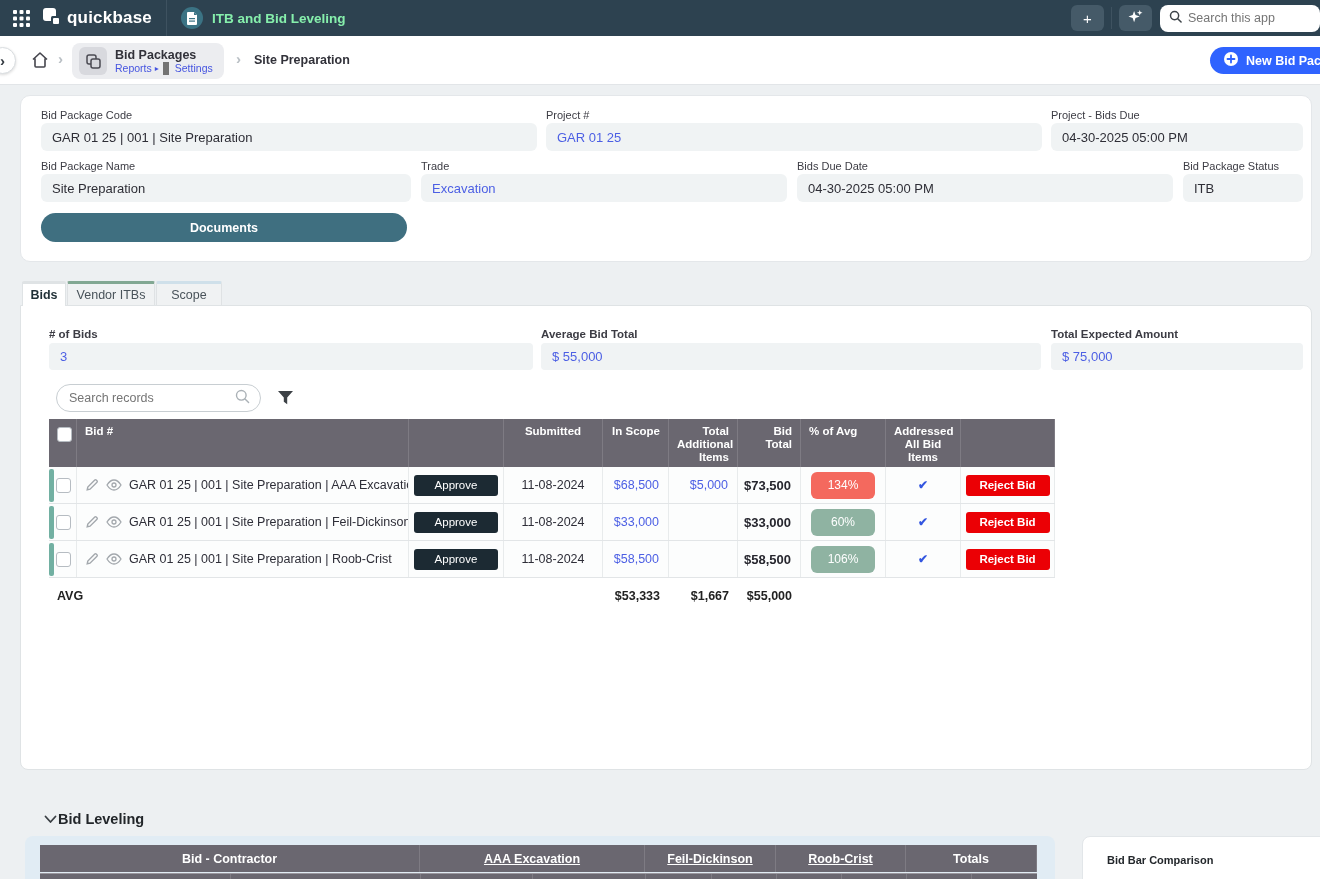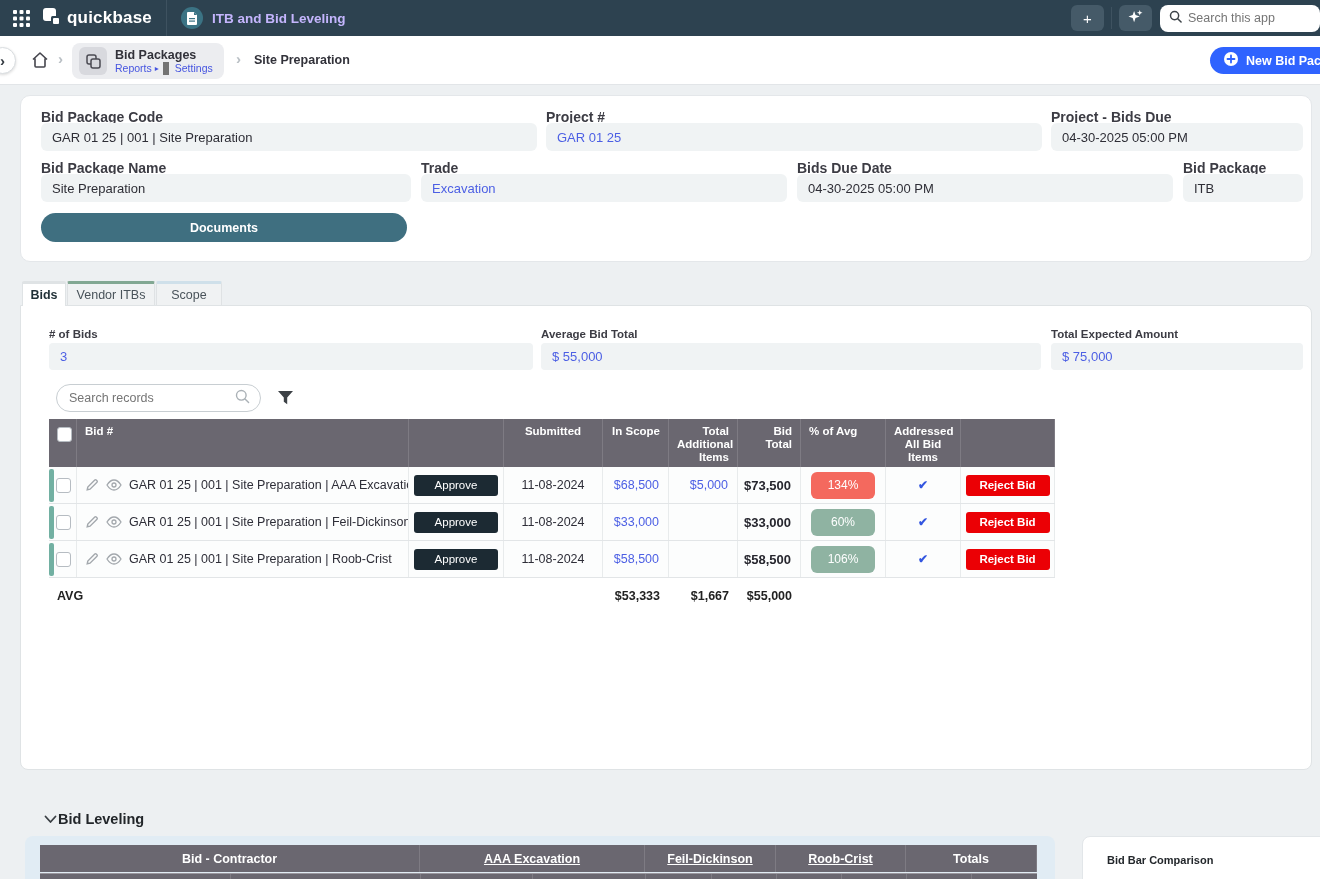--- a/index.html
+++ b/index.html
@@ -8,21 +8,21 @@
   #screen { position:relative; width:1320px; height:879px; overflow:hidden; background:#edf0f2; }
 
   
   .topbar { position:absolute; left:0; top:0; width:1320px; height:36px; background:#2d4250; display:flex; align-items:center; }
   .grid-btn { width:26px; height:26px; margin-left:8px; display:flex; align-items:center; justify-content:center; cursor:pointer; }
   .qb-logo { display:flex; align-items:center; gap:7px; margin-left:8px; cursor:pointer; }
   .qb-logo .brand { color:#fff; font-weight:bold; font-size:17px; letter-spacing:.2px; }
   .tb-divider { width:1px; height:36px; background:#3e5260; margin-left:14px; }
   .app-chip { display:flex; align-items:center; gap:9px; margin-left:14px; }
   .app-icon { width:22px; height:22px; border-radius:50%; background:#3b7384; display:flex; align-items:center; justify-content:center; }
-  .app-name { color:#c4b5fd; font-weight:bold; font-size:13.5px; }
+  .app-name { color:#86efac; font-weight:bold; font-size:13.5px; }
   .tb-right { position:absolute; right:0; top:0; height:36px; display:flex; align-items:center; }
   .tb-sq-btn { width:33px; height:26px; border-radius:6px; background:#44576380; background:#455a68; color:#fff; display:flex; align-items:center; justify-content:center; font-size:15px; cursor:pointer; }
   .tb-div2 { width:1px; height:22px; background:#3e5260; margin:0 7px; }
   .tb-search { width:160px; height:27px; margin-left:8px; background:#fff; border-radius:8px; display:flex; align-items:center; padding:0 9px; gap:6px; }
   .tb-search input { border:none; outline:none; background:transparent; font-family:inherit; font-size:12.5px; color:#333; width:120px; }
 
   
   .crumbbar { position:absolute; left:0; top:36px; width:1320px; height:49px; background:#fff; border-bottom:1px solid #e2e5e8; }
   .side-toggle { position:absolute; left:-11px; top:11px; width:27px; height:27px; border-radius:50%; background:#fff; border:1px solid #d9dde0; box-shadow:0 1px 3px rgba(0,0,0,.15); display:flex; align-items:center; justify-content:center; font-size:15px; font-weight:bold; color:#343b41; cursor:pointer; }
   .home-btn { position:absolute; left:30px; top:14px; width:22px; height:22px; cursor:pointer; }
@@ -32,21 +32,21 @@
   .bp-name { font-size:12.5px; font-weight:bold; color:#32323a; line-height:14px; }
   .bp-links { display:flex; align-items:center; font-size:10.5px; color:#4554e0; line-height:13px; }
   .bp-links .rep { cursor:pointer; }
   .bp-links .caret { font-size:8px; margin:0 4px 0 3px; }
   .bp-links .set { border-left:6px solid #737373; padding-left:6px; cursor:pointer; }
   .crumb-current { position:absolute; left:254px; top:17px; font-size:12.5px; font-weight:bold; color:#32323a; }
   .new-btn { position:absolute; left:1210px; top:11px; height:27px; width:150px; background:#2f63ff; border-radius:15px; color:#fff; display:flex; align-items:center; gap:7px; padding:0 13px; font-size:12.5px; font-weight:bold; cursor:pointer; white-space:nowrap; }
 
   
   .form-card { position:absolute; left:20px; top:95px; width:1292px; height:167px; background:#fff; border:1px solid #e4e7ea; border-radius:10px; }
-  .fld-label { position:absolute; font-size:14px; font-weight:bold; color:#3c3c44; }
+  .fld-label { position:absolute; font-size:11px; font-weight:normal; color:#3c3c44; }
   .fld-box { position:absolute; height:28px; background:#f0f3f4; border-radius:6px; font-size:13px; color:#2e2e36; display:flex; align-items:center; padding:0 11px; }
   .fld-box.link { color:#4c5fe4; }
   .docs-btn { position:absolute; left:20px; top:117px; width:366px; height:29px; background:#3f6f80; border-radius:15px; color:#fff; font-weight:bold; font-size:12.5px; display:flex; align-items:center; justify-content:center; cursor:pointer; }
 
   
   .tab { position:absolute; top:281px; height:24px; display:flex; align-items:center; justify-content:center; font-size:12.5px; color:#49535a; background:#f0f2f3; border:1px solid #dfe2e4; border-bottom:none; border-radius:2px 2px 0 0; cursor:pointer; z-index:3; }
   .tab.active { height:25px; background:#fff; color:#1f2f36; font-weight:bold; border-top:3px solid #2b5c6b; border-color:#dfe3e5; }
   .tab.t1 { border-top:3px solid #82a893; }
   .tab.t2 { border-top:3px solid #cfe0ea; }
 

